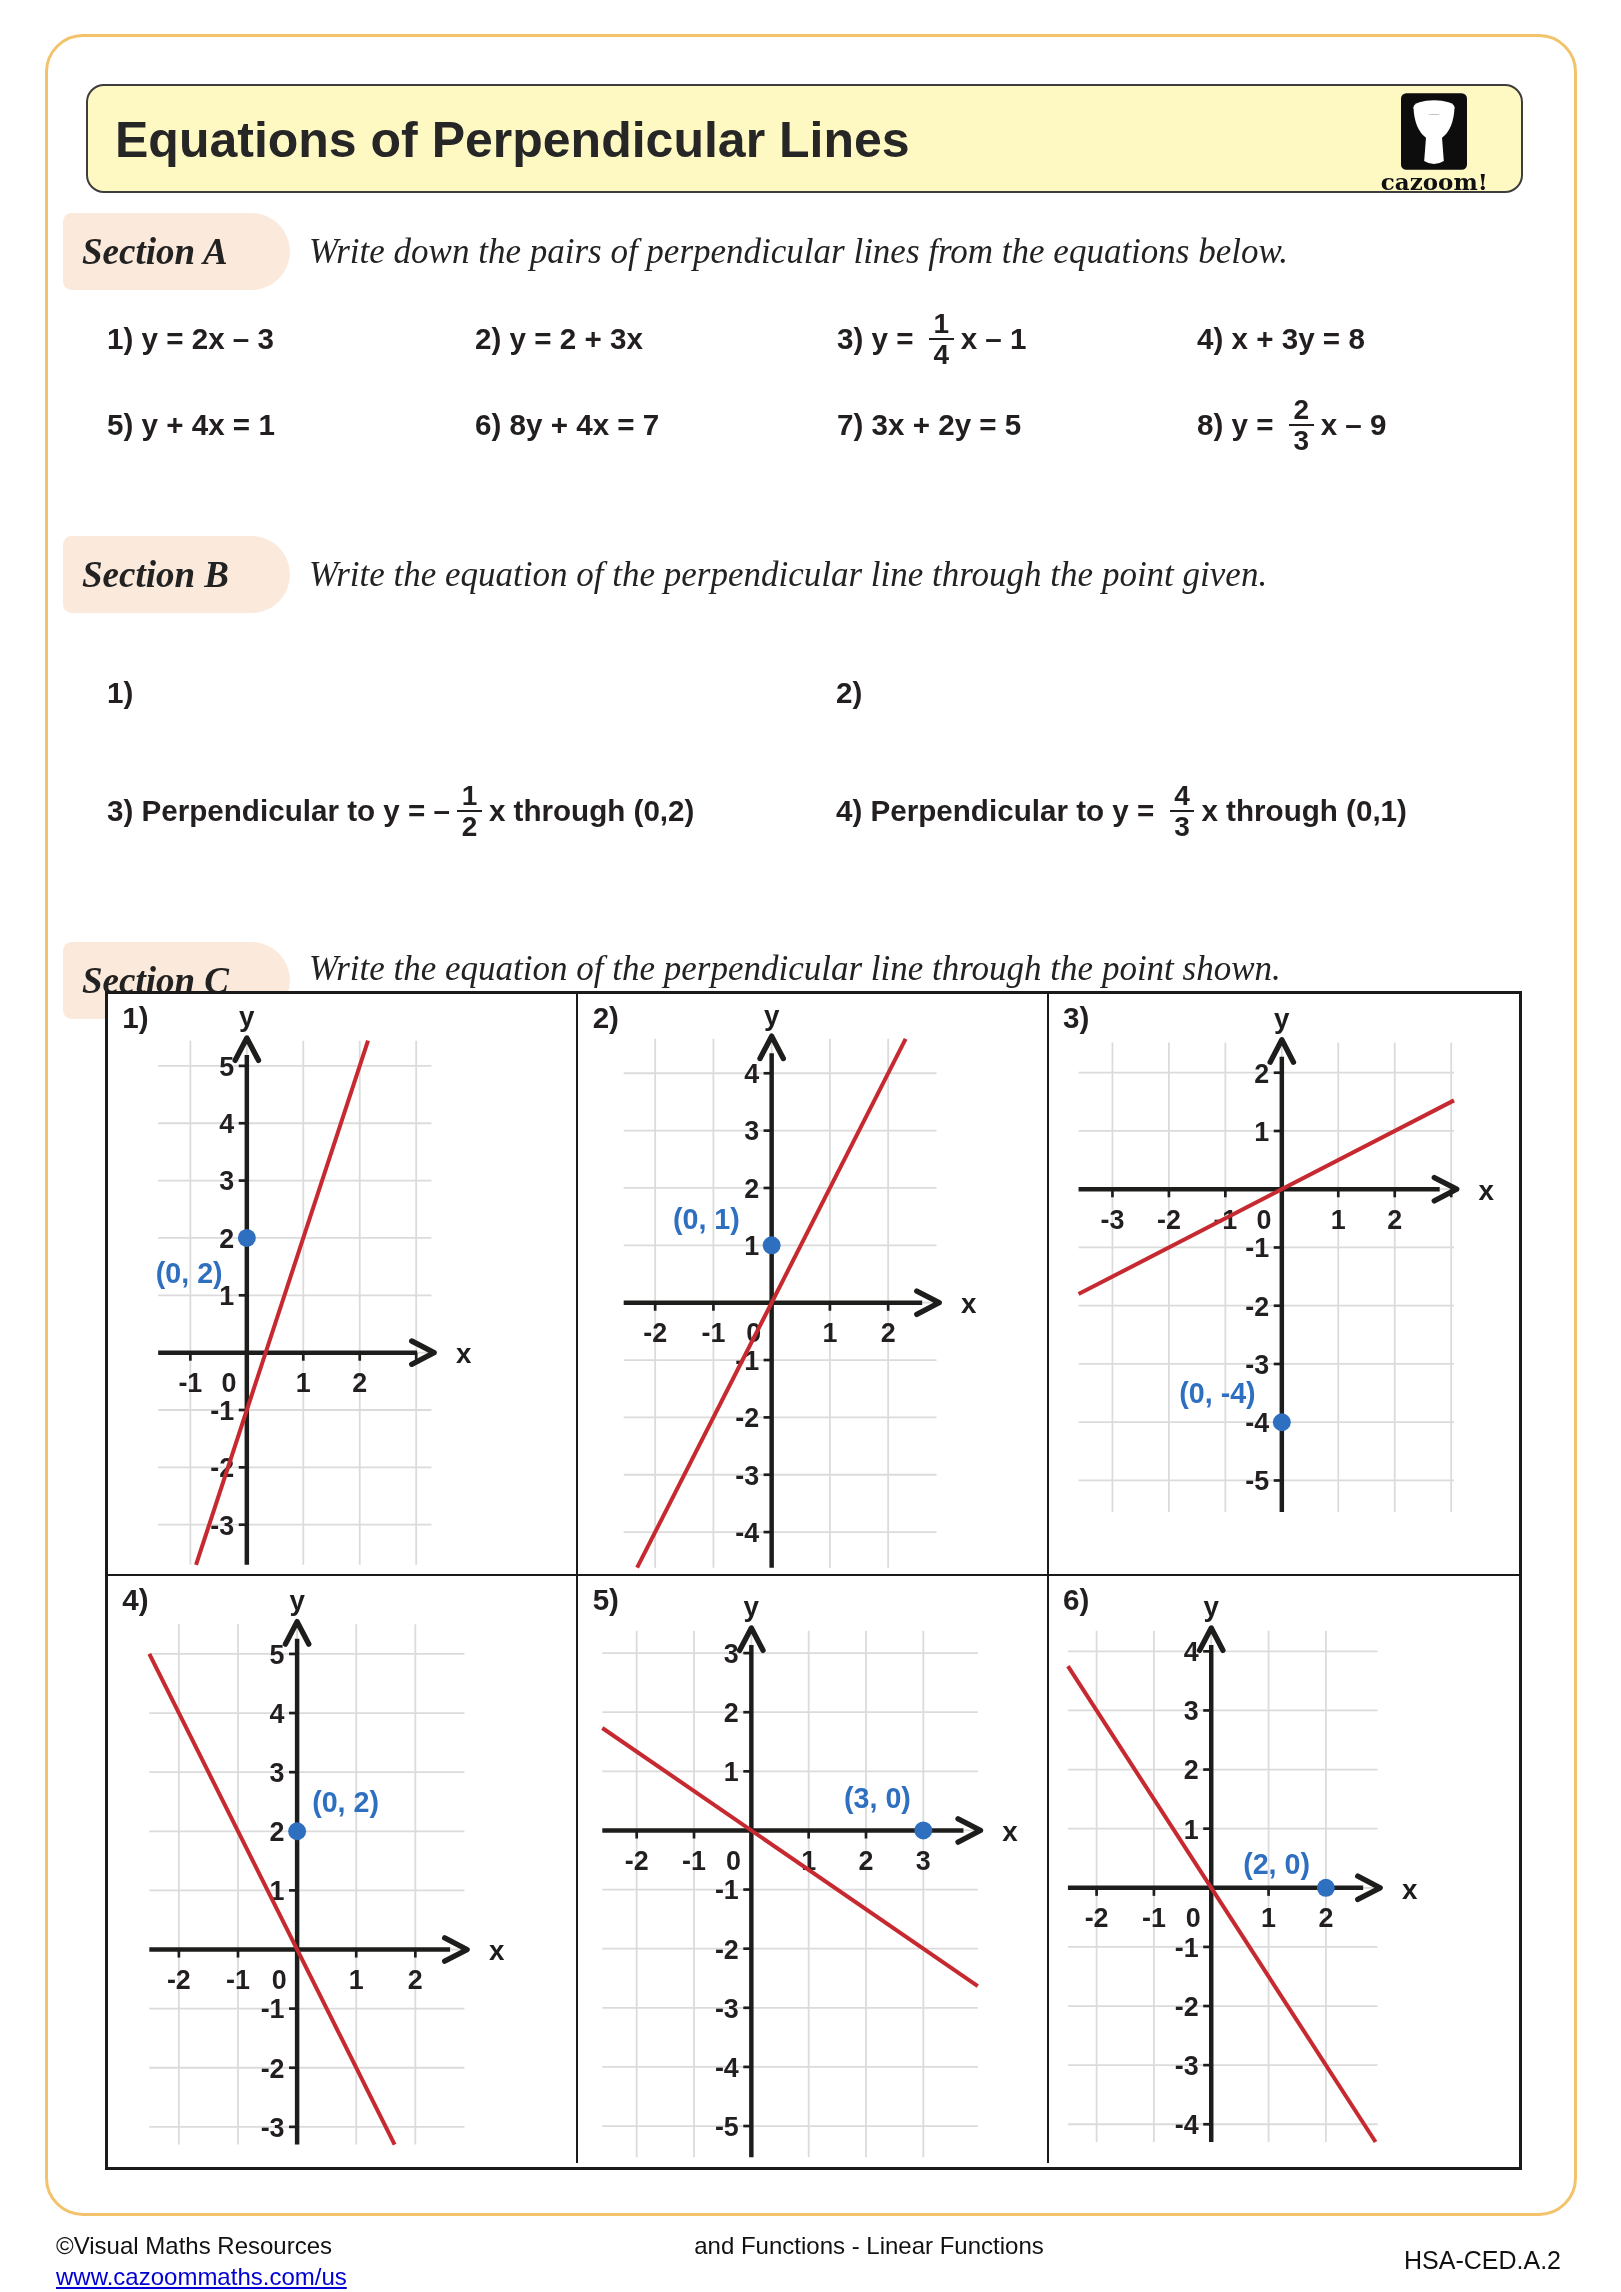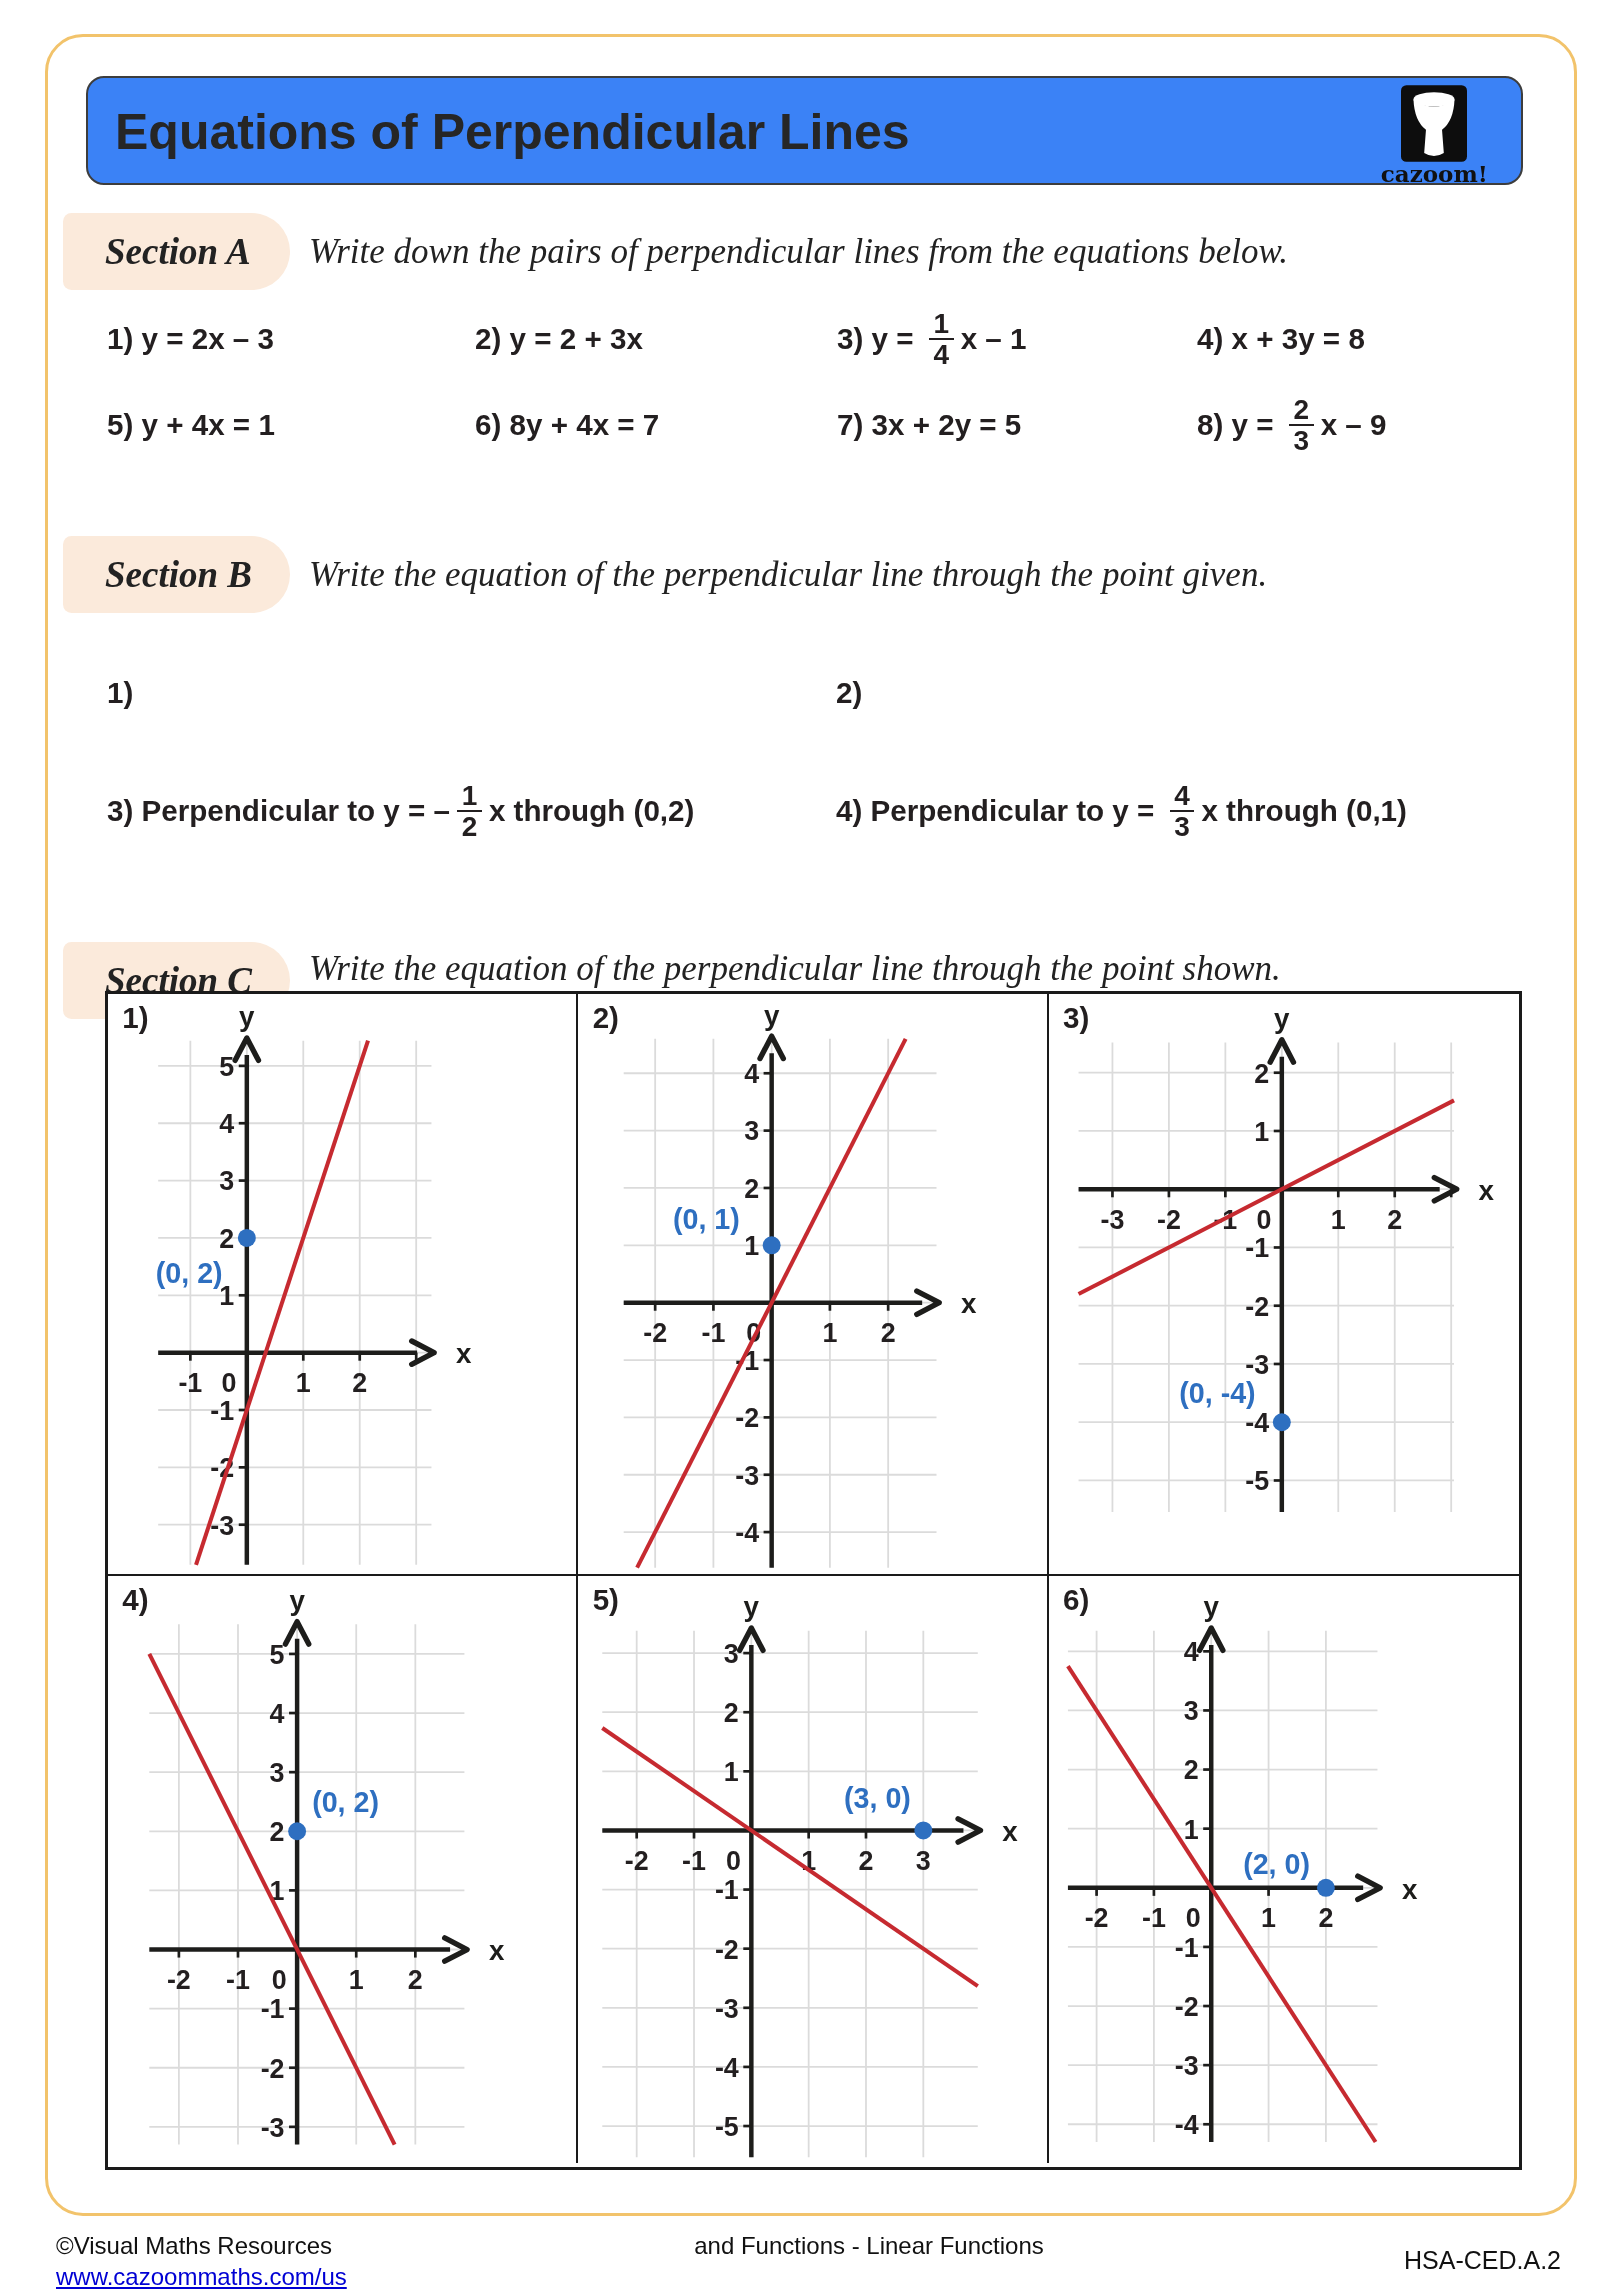--- a/index.html
+++ b/index.html
@@ -8,39 +8,39 @@
     font-family:"Liberation Sans",sans-serif;color:#231f20;overflow:hidden;
   }
   .abs{position:absolute;}
   
   .frame{
     left:45px;top:34px;width:1526px;height:2176px;
     border:3.6px solid #f2c36b;border-radius:38px;background:#ffffff;
   }
   
   .title-box{
-    left:86px;top:76px;width:1437px;height:109px;box-sizing:border-box;
-    background:#3b82f6;border:2.7px solid #3d3d3d;border-radius:18px;
+    left:86px;top:84px;width:1437px;height:109px;box-sizing:border-box;
+    background:#fef9c3;border:2.7px solid #3d3d3d;border-radius:18px;
   }
   .title-text{
     position:absolute;left:27px;top:0;height:109px;line-height:109px;
     font-size:50px;font-weight:bold;color:#262626;letter-spacing:0px;white-space:nowrap;
   }
   .logo{position:absolute;right:19.7px;top:7.2px;width:134px;text-align:center;}
   .logo-badge{display:block;margin:0 auto;}
   .logo-brand{
     display:block;margin-top:-1.8px;font-family:"DejaVu Serif",serif;font-weight:bold;
     font-size:23px;color:#111;letter-spacing:0px;
   }
   
   .pill{
     left:63px;width:227px;height:77px;box-sizing:border-box;
     background:#fbeadb;border-radius:9px 41px 41px 9px;
     font-family:"Liberation Serif",serif;font-style:italic;font-weight:bold;
-    font-size:37px;color:#222;line-height:77px;padding-left:42px;white-space:nowrap;
+    font-size:37px;color:#222;line-height:77px;padding-left:19px;white-space:nowrap;
   }
   .instruction{
     left:309px;height:77px;line-height:77px;
     font-family:"Liberation Serif",serif;font-style:italic;
     font-size:35px;color:#222;white-space:nowrap;
   }
   
   .eq-row{left:0;width:1622px;}
   .eq{
     position:absolute;top:0;height:100%;display:flex;align-items:center;

